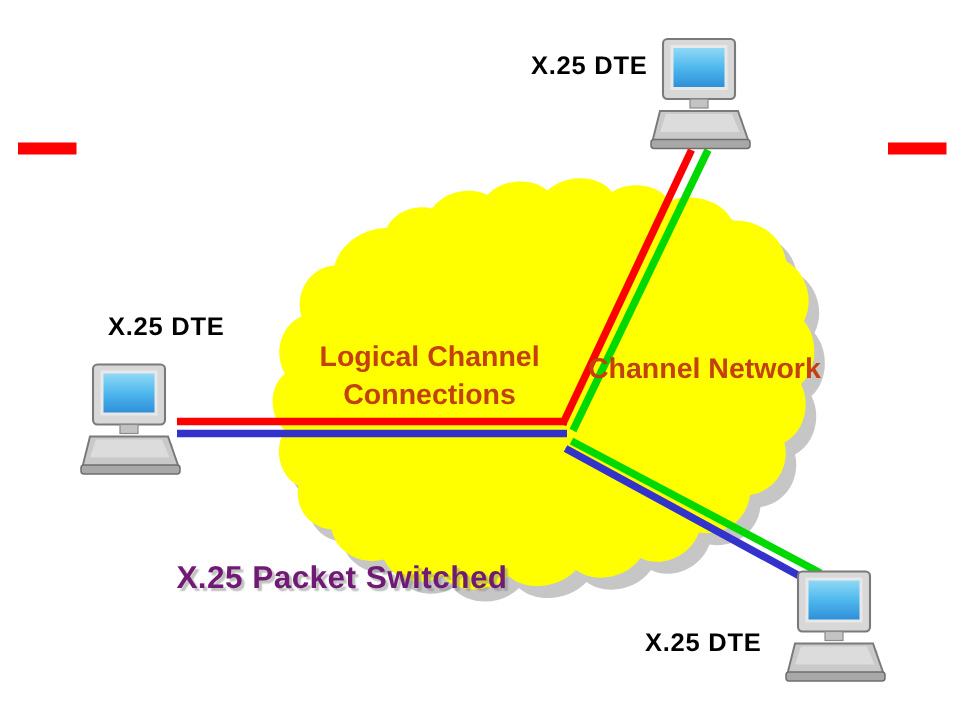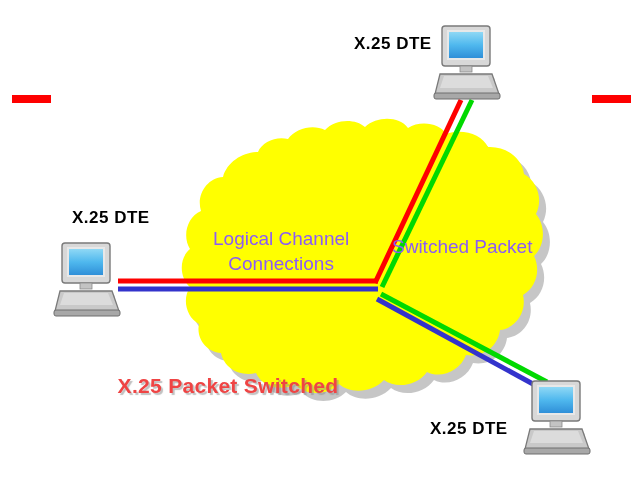--- a/index.html
+++ b/index.html
@@ -68,38 +68,38 @@
   }
   .dte-label {
     font-size: 17px;
   }
   #dte-label-top    { left: 354px; top: 34px; }
   #dte-label-left   { left: 72px;  top: 208px; }
   #dte-label-bottom { left: 430px; top: 419px; }
 
   .cloud-label {
     position: absolute;
-    color: #8b5cf6;
-    font-weight: normal;
+    color: #c2410c;
+    font-weight: bold;
     font-size: 19px;
     text-align: center;
     line-height: 1.32;
     white-space: nowrap;
   }
   #label-logical-channel { left: 213px; top: 226px; }
   #label-packet-network  { left: 392px; top: 234px; }
 
   
   #caption {
     position: absolute;
     left: 88px;
     top: 371px;
     width: 280px;
     text-align: center;
-    color: #ef4444;
+    color: #701a75;
     font-weight: bold;
     font-size: 21px;
     line-height: 1.42;
     letter-spacing: 0.3px;
     text-shadow: 2px 2px 1px rgba(140,140,140,0.55);
   }
 
   
   #page-number {
     position: absolute;
@@ -228,21 +228,21 @@
   <div class="label dte-label" id="dte-label-top">X.25 DTE</div>
   <div class="label dte-label" id="dte-label-left">X.25 DTE</div>
   <div class="label dte-label" id="dte-label-bottom">X.25 DTE</div>
 
   <div class="cloud-label" id="label-logical-channel">
     <div>Logical Channel</div>
     <div>Connections</div>
   </div>
 
   <div class="cloud-label" id="label-packet-network">
-    <div>Switched Packet</div>
+    <div>Channel Network</div>
   </div>
 
   <div id="caption">
     <div>X.25 Packet Switched</div>
   </div>
 
   <div id="page-number">3</div>
 
 </div>
 

